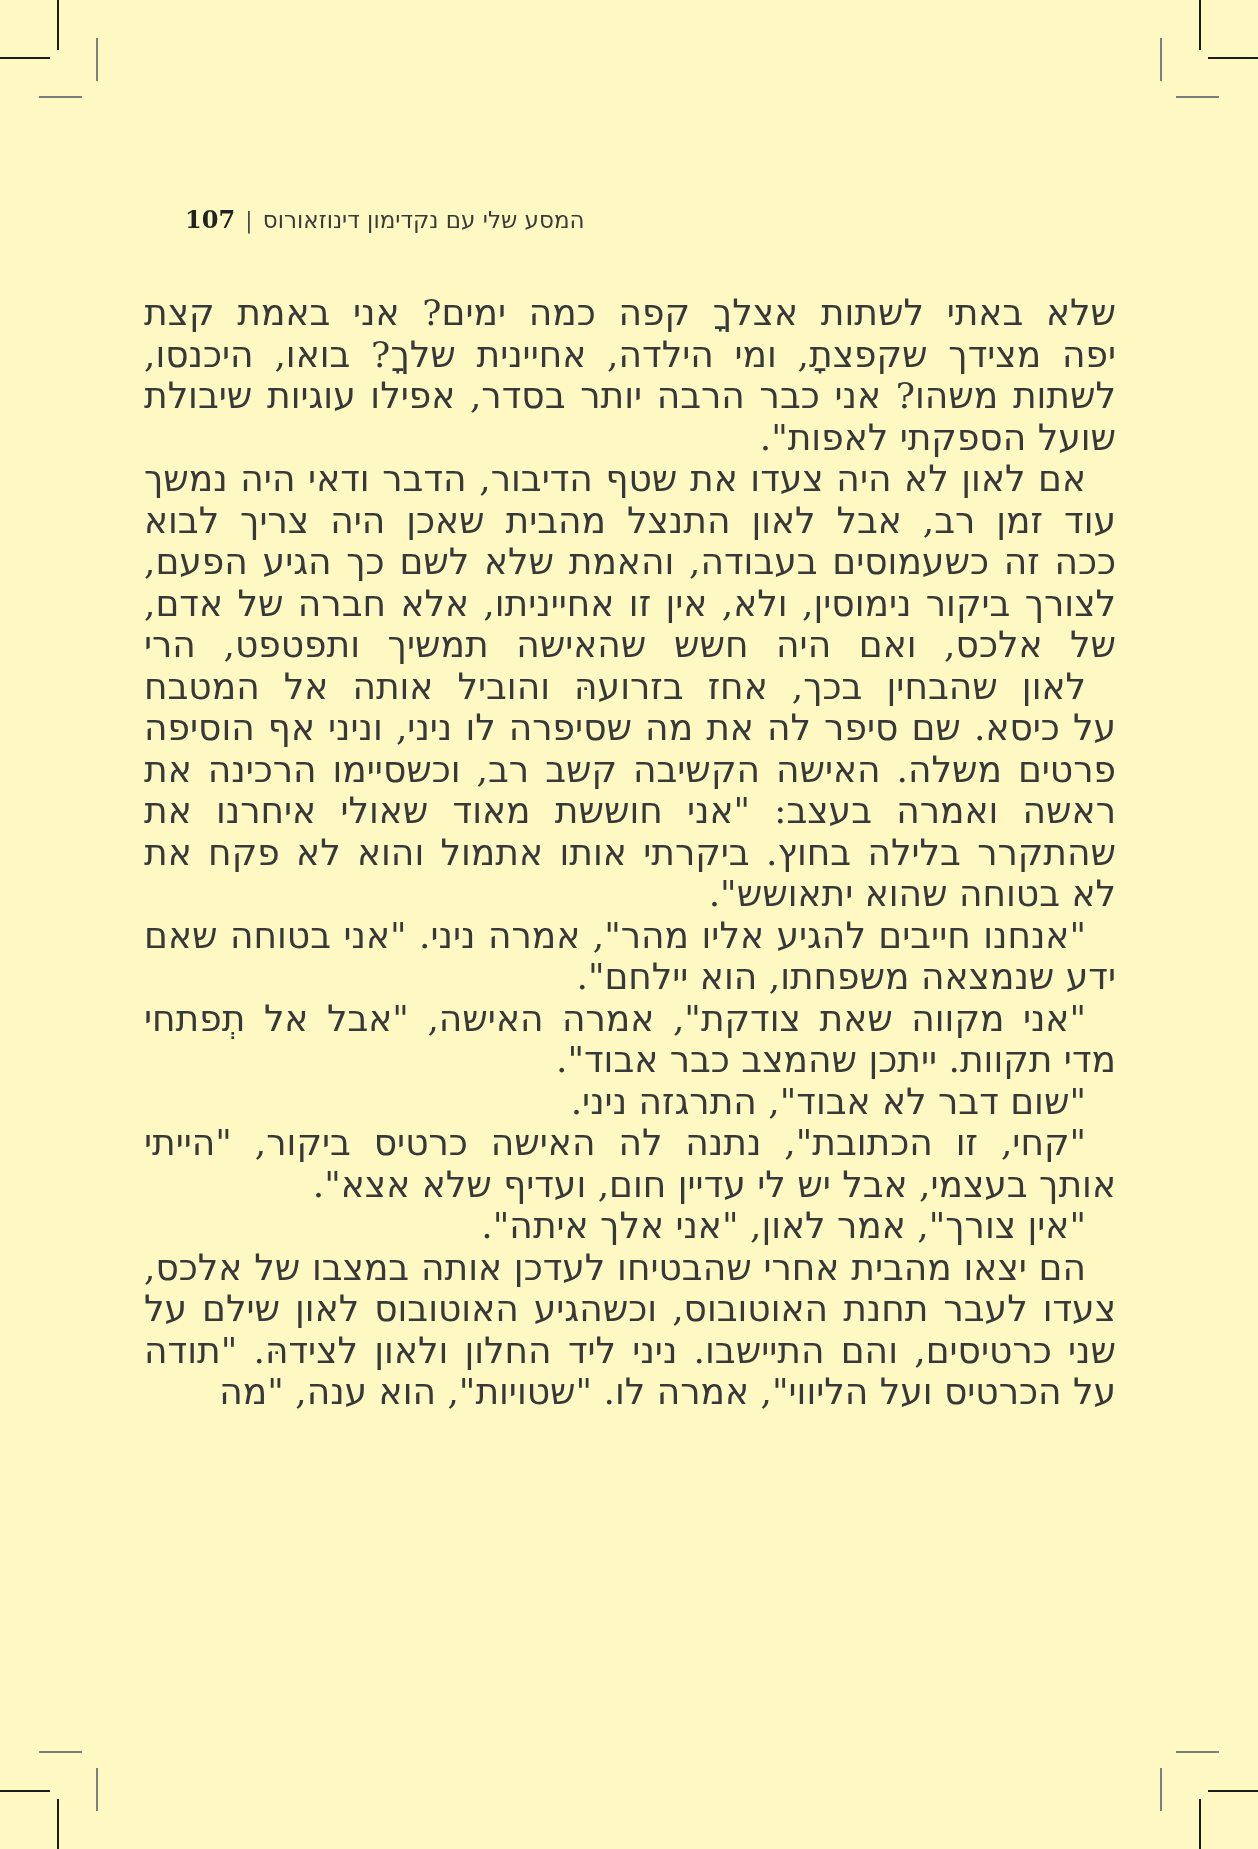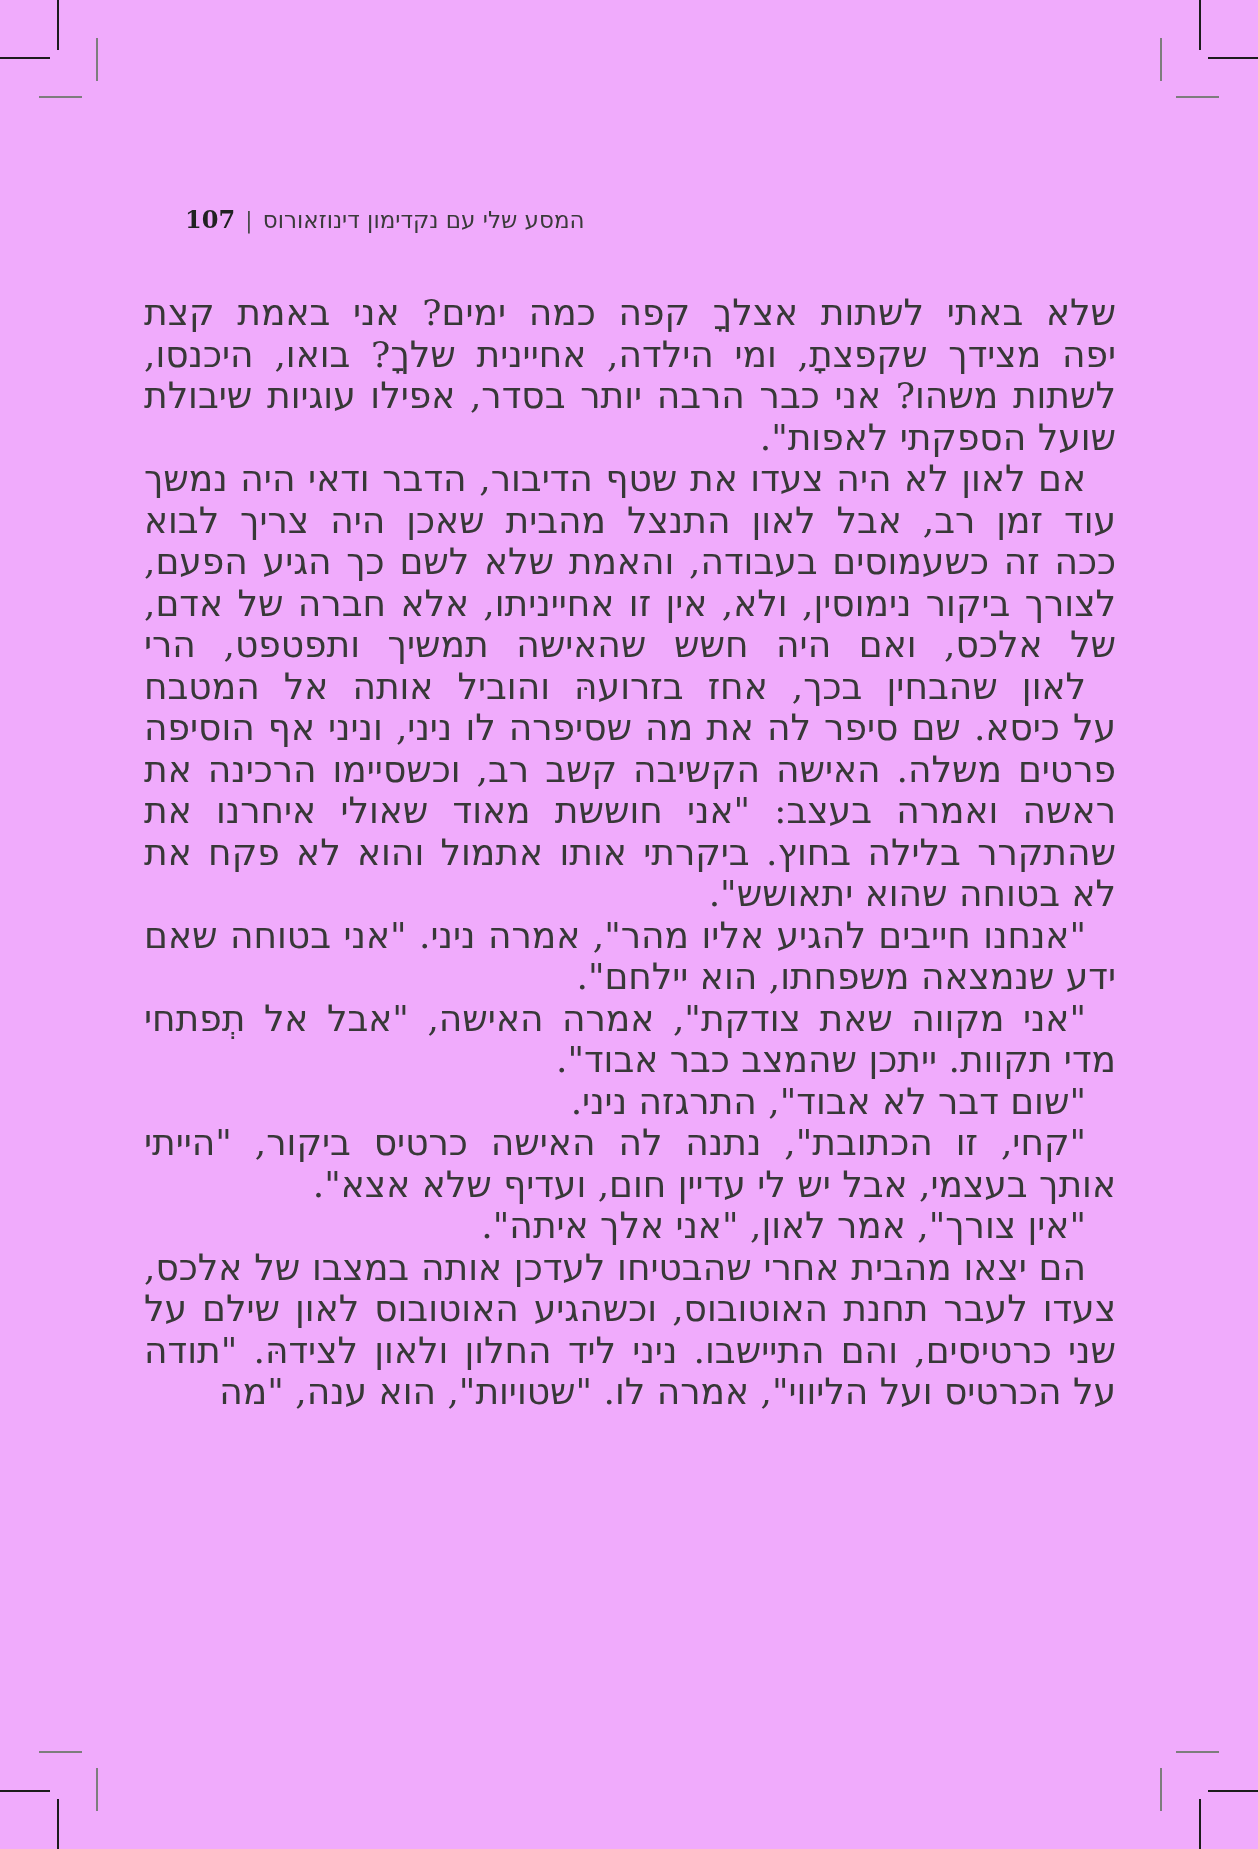--- a/index.html
+++ b/index.html
@@ -4,21 +4,21 @@
 <style>
   html, body {
     margin: 0;
     padding: 0;
     background: #ffffff;
   }
   .page {
     position: relative;
     width: 1258px;
     height: 1849px;
-    background: #f0abfc;
+    background: #fef9c3;
     overflow: hidden;
     font-family: "DejaVu Serif", "DejaVu Sans", serif;
   }
 
   
   .header {
     position: absolute;
     left: 185px;
     top: 206px;
     direction: rtl;

